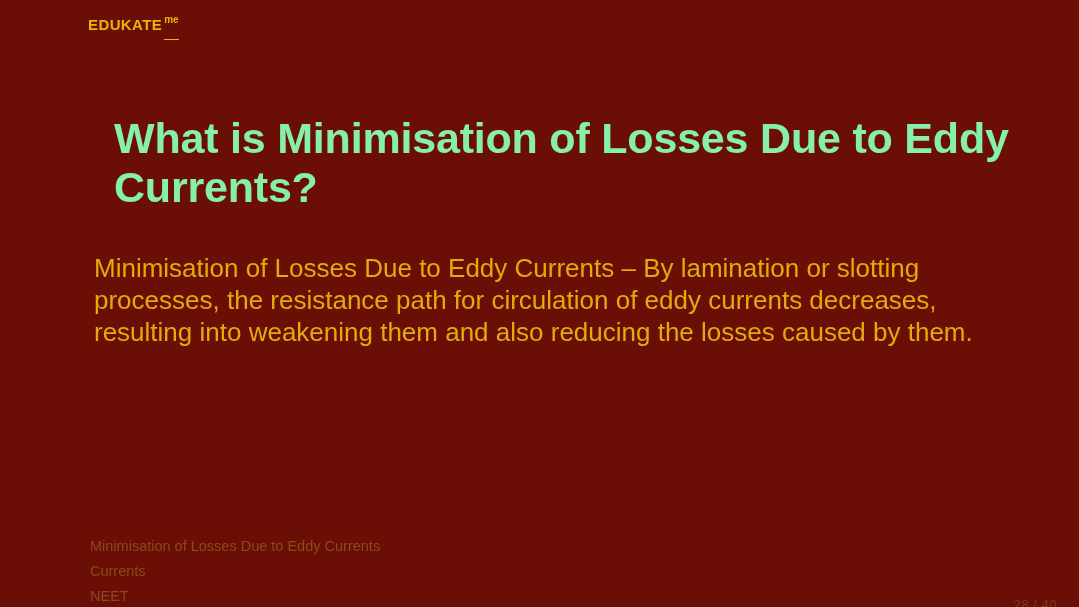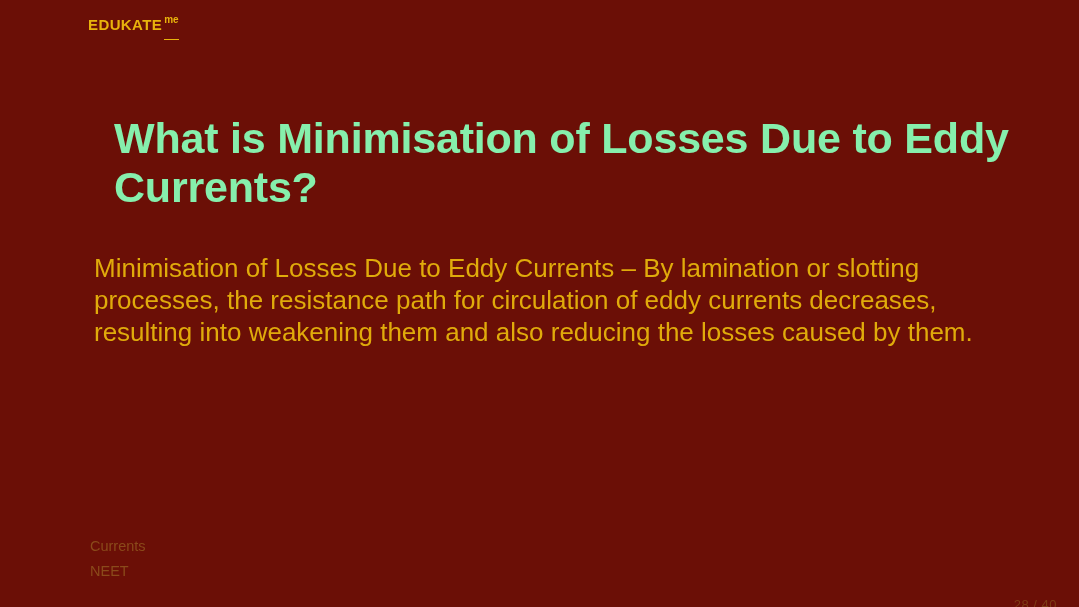--- a/index.html
+++ b/index.html
@@ -114,19 +114,20 @@
   <div class="brand">
     <span class="brand-word">EDUKATE</span>
     <span class="brand-sup">me</span>
   </div>
 
   <h1 class="title">What is Minimisation of Losses Due to Eddy Currents?</h1>
 
   <p class="body-copy">Minimisation of Losses Due to Eddy Currents – By lamination or slotting processes, the resistance path for circulation of eddy currents decreases, resulting into weakening them and also reducing the losses caused by them.</p>
 
   <div class="footer">
+    <div class="footer-line">Minimisation of Losses Due to Eddy Currents</div>
     <div class="footer-line">Currents</div>
     <div class="footer-line">NEET</div>
   </div>
 
   <div class="slide-counter">28 / 40</div>
 
 </div>
 
 </body></html>

